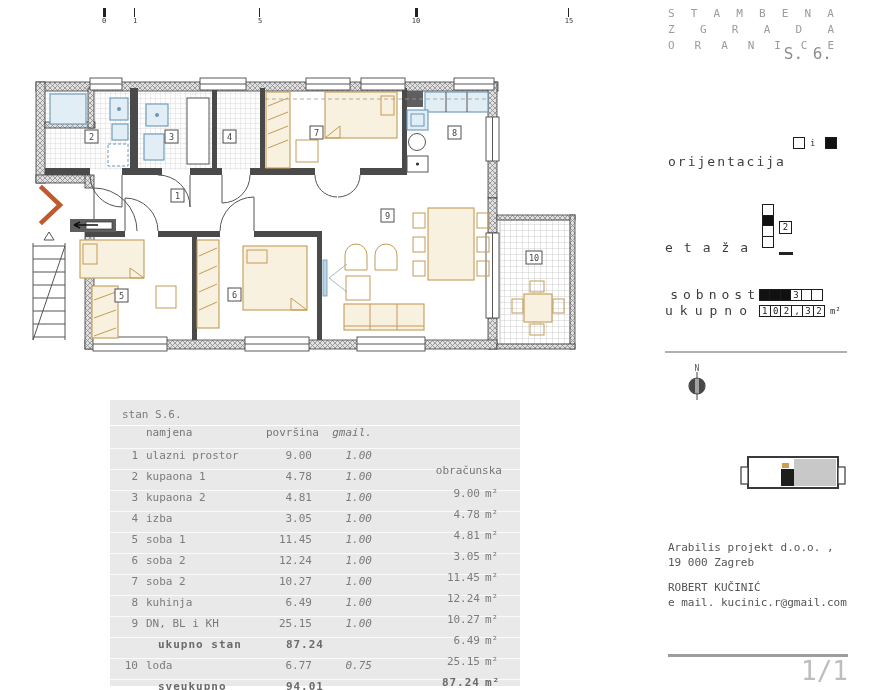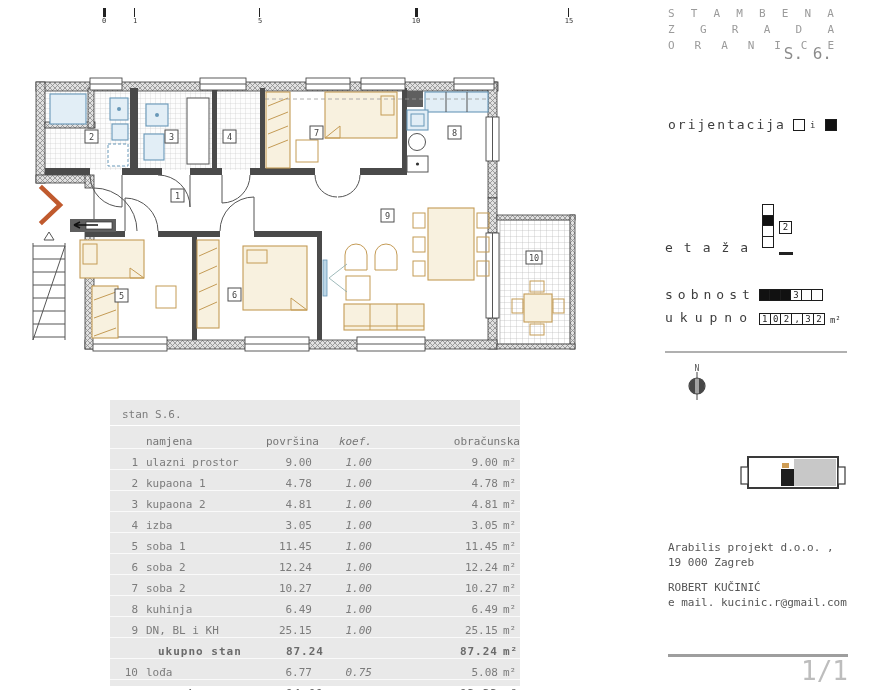--- a/index.html
+++ b/index.html
@@ -31,57 +31,57 @@
   .gray{fill:#5f5f5f;}
   
   #watermark{position:absolute;left:18px;top:314px;width:840px;font-size:46px;letter-spacing:2px;
              color:#9a9a9a;opacity:0.18;white-space:nowrap;font-family:"DejaVu Sans","Liberation Sans",sans-serif;}
   
   .jletters{display:flex;justify-content:space-between;}
   #bldg{position:absolute;left:668px;top:6px;width:166px;font-size:11px;color:#9b9b9b;line-height:16px;}
   #unitname{position:absolute;left:668px;top:44px;width:164px;text-align:right;font-size:16px;color:#8c8c8c;}
   .plabel{font-size:13px;color:#3d3d3d;}
   #orient{position:absolute;left:668px;top:117px;display:flex;align-items:center;}
-  #orient .plabel{letter-spacing:2px;}
+  #orient .plabel{letter-spacing:2px;margin-top:37px;}
   .sq{width:12px;height:12px;border:1.5px solid #1c1c1c;background:#fff;box-sizing:border-box;}
   .sq.fill{background:#111;}
   #orient .sep{font-size:9px;color:#333;margin:0 3px 0 5px;}
   #orient .sq{margin-left:7px;}
   #etaza-label{position:absolute;left:665px;top:240px;letter-spacing:11px;}
   #etaza-stack{position:absolute;left:762px;top:205px;}
   #etaza-stack .sq{border-width:1.2px;margin-top:-1.2px;}
   #etaza-num{position:absolute;left:779px;top:221px;width:13px;height:13px;border:1.2px solid #1c1c1c;
              box-sizing:border-box;font-size:9px;text-align:center;line-height:11px;color:#222;background:#fff;}
   #etaza-underscore{position:absolute;left:779px;top:252px;width:14px;height:3px;background:#222;}
   #sobnost{position:absolute;left:665px;top:287px;display:flex;align-items:center;}
-  #sobnost .plabel{letter-spacing:5px;width:95px;}
+  #sobnost .plabel{letter-spacing:5px;width:95px;text-align:right;}
   #sobnost .sq{margin-left:-1.5px;font-size:9px;text-align:center;line-height:10px;color:#222;}
-  #ukupno{position:absolute;left:665px;top:310px;display:flex;align-items:flex-end;}
+  #ukupno{position:absolute;left:665px;top:303px;display:flex;align-items:center;}
   #ukupno .plabel{letter-spacing:7px;width:95px;}
   .dbox{width:12px;height:12px;border:1.2px solid #1c1c1c;background:#fff;box-sizing:border-box;
         font-size:9px;text-align:center;line-height:10px;color:#222;margin-left:-1.2px;}
   #ukupno .unit{font-size:9px;color:#333;margin-left:5px;}
   .hr1{position:absolute;left:665px;top:351px;width:182px;height:2px;background:#b0b0b0;}
   #compass{position:absolute;left:684px;top:362px;}
   #keyplan{position:absolute;left:740px;top:454px;}
   #contact{position:absolute;left:668px;top:540px;font-size:11px;color:#555;line-height:15px;}
   #contact .gap{height:10px;}
   .hr2{position:absolute;left:668px;top:654px;width:180px;height:3px;background:#9e9e9e;}
   #pagenum{position:absolute;left:668px;top:656px;width:180px;text-align:right;font-size:26px;color:#bdbdbd;}
   
   #tbl{position:absolute;left:110px;top:400px;width:410px;height:286px;background:#e9e9e9;
        font-size:11px;color:#7c7c7c;box-sizing:border-box;padding-top:6px;}
   #tbl .title{padding:2px 0 4px 12px;border-bottom:1px solid #fff;}
-  .trow{display:flex;height:20px;align-items:flex-end;border-bottom:1px solid rgba(255,255,255,0.75);}
+  .trow{display:flex;height:20px;align-items:flex-start;border-bottom:1px solid rgba(255,255,255,0.75);}
   .thead{height:22px;color:#767676;}
   .c-num{width:28px;text-align:right;}
   .c-name{width:120px;text-align:left;padding-left:8px;}
   .c-area{width:46px;text-align:right;}
   .c-koef{width:60px;text-align:right;font-style:italic;}
-  .c-calc{flex:1;text-align:right;}
+  .c-calc{flex:1;text-align:right;padding-right:18px;margin-top:38px;}
   .c-calc .unit{display:inline-block;width:17px;margin-left:5px;text-align:left;}
   .bold-row{font-weight:bold;color:#6b6b6b;letter-spacing:1px;}
   .bold-row .c-name{padding-left:20px;}
 </style>
 </head>
 <body>
 
 <div id="page">
 
   <div>
@@ -450,21 +450,21 @@
 
   <div class="hr2"></div>
   <div id="pagenum">1/1</div>
 
   <div id="tbl">
     <div class="title">stan S.6.</div>
     <div class="trow thead">
       <div class="c-num"></div>
       <div class="c-name">namjena</div>
       <div class="c-area">površina</div>
-      <div class="c-koef">koef.</div>
+      <div class="c-koef">gmail.</div>
       <div class="c-calc">obračunska</div>
     </div>
 
     <div class="trow">
       <div class="c-num">1</div>
       <div class="c-name">ulazni prostor</div>
       <div class="c-area">9.00</div>
       <div class="c-koef">1.00</div>
       <div class="c-calc"><span>9.00</span><span class="unit">m²</span></div>
     </div>

